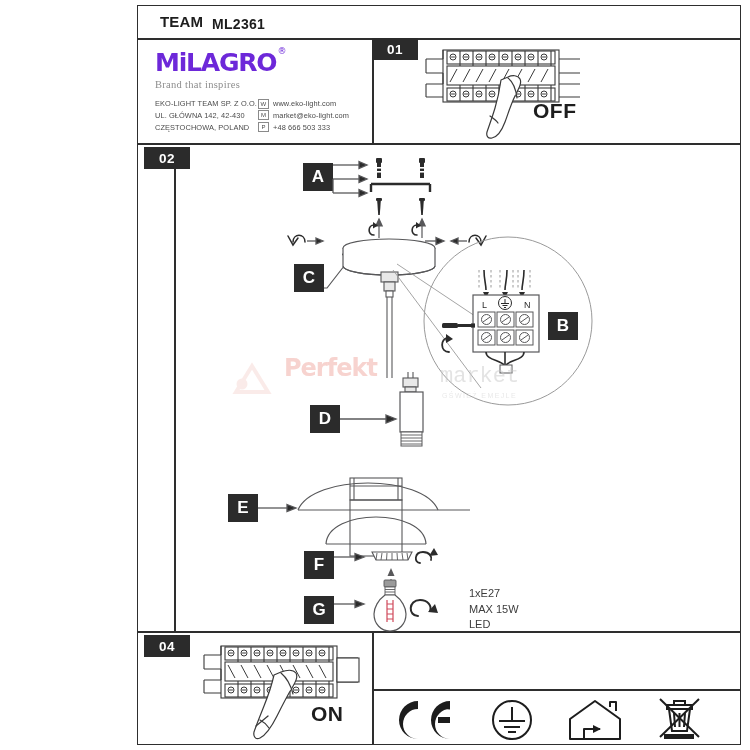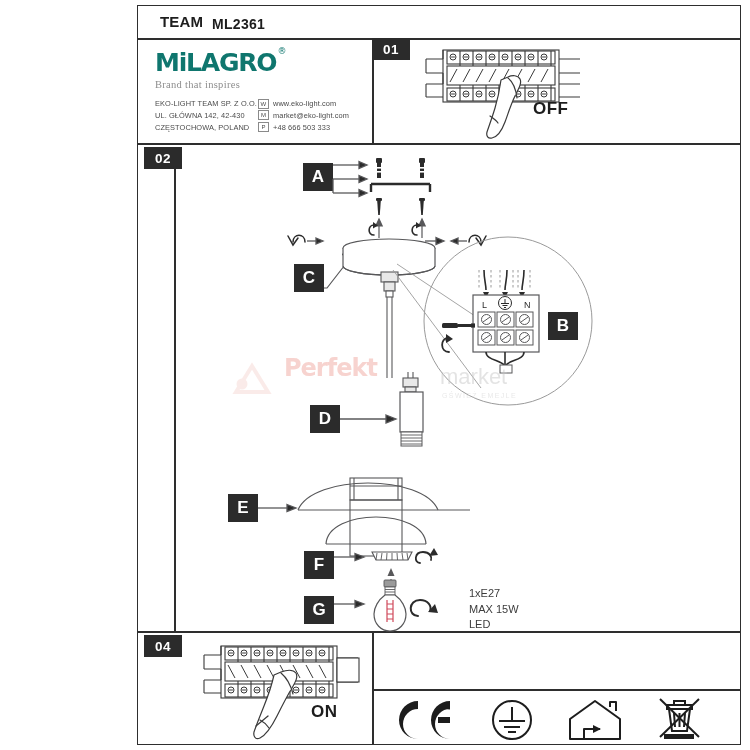--- a/index.html
+++ b/index.html
@@ -15,51 +15,51 @@
   .hline{position:absolute;background:#2e2e2e;height:1.5px;}
   .vline{position:absolute;background:#2e2e2e;width:1.5px;}
   .title-name{position:absolute;left:23px;top:8px;font-size:15px;font-weight:bold;
               color:#1d1d1d;letter-spacing:.2px;}
   .title-code{position:absolute;left:75px;top:11px;font-size:10.5px;font-weight:bold;
               color:#3a3a3a;letter-spacing:.3px;}
 
   
   .badge{position:absolute;background:#2b2b2b;color:#fff;font-weight:bold;
          display:flex;align-items:center;justify-content:center;}
-  .badge.num{width:38px;height:22px;font-size:13.5px;letter-spacing:.5px;}
+  .badge.num{width:46px;height:22px;font-size:13.5px;letter-spacing:.5px;}
   .badge.letter{width:30px;height:28px;font-size:17px;}
 
   
   .brand{position:absolute;left:155px;top:48px;}
-  .brand-logo{font-size:25px;font-weight:bold;color:#0f766e;letter-spacing:-1.2px;
+  .brand-logo{font-size:25px;font-weight:bold;color:#6d28d9;letter-spacing:-1.2px;
               font-family:"DejaVu Sans",sans-serif;position:relative;display:inline-block;}
   .brand-reg{position:absolute;top:-2px;right:-9px;font-size:9px;font-weight:normal;}
   .brand-tag{font-size:10.5px;color:#8d8d8d;margin-top:2px;letter-spacing:.3px;
              font-family:Liberation Serif, serif;}
   .brand-contact{display:flex;margin-top:8px;font-size:7.4px;color:#4a4a4a;
                  line-height:1.62;letter-spacing:.1px;}
   .bc-left{width:103px;}
   .bc-right{}
   .bc-right .row{display:flex;align-items:flex-start;}
   .tagbox{display:inline-block;border:.8px solid #8a8a8a;color:#4a4a4a;
           font-size:6px;line-height:8px;padding:0 1.5px;margin-right:4px;
           min-width:6px;text-align:center;position:relative;top:.5px;}
 
   
   .lab{position:absolute;font-weight:bold;color:#1d1d1d;}
-  .offlab{font-size:17px;letter-spacing:.5px;}
+  .offlab{font-size:21px;letter-spacing:.5px;}
   .spec{position:absolute;font-size:11px;color:#3c3c3c;line-height:1.42;}
 
   
   .wm{position:absolute;left:228px;top:352px;width:300px;height:58px;
       pointer-events:none;opacity:.5;}
   .wm-text{position:absolute;left:56px;top:2px;font-size:24px;font-weight:bold;
            color:#f0a9a0;letter-spacing:-1px;font-family:"DejaVu Sans",sans-serif;}
   .wm-text2{position:absolute;left:212px;top:12px;font-size:22px;color:#c9c9c9;
-            letter-spacing:0px;font-family:Liberation Sans, sans-serif;}
+            letter-spacing:0px;font-family:Liberation Mono, monospace;}
   .wm-sub{position:absolute;left:214px;top:40px;font-size:7px;color:#d2d2d2;
           letter-spacing:1.4px;}
 
   svg{display:block;overflow:visible;}
 </style>
 </head>
 <body>
 
 <div class="page">
   <div class="frame"></div>

